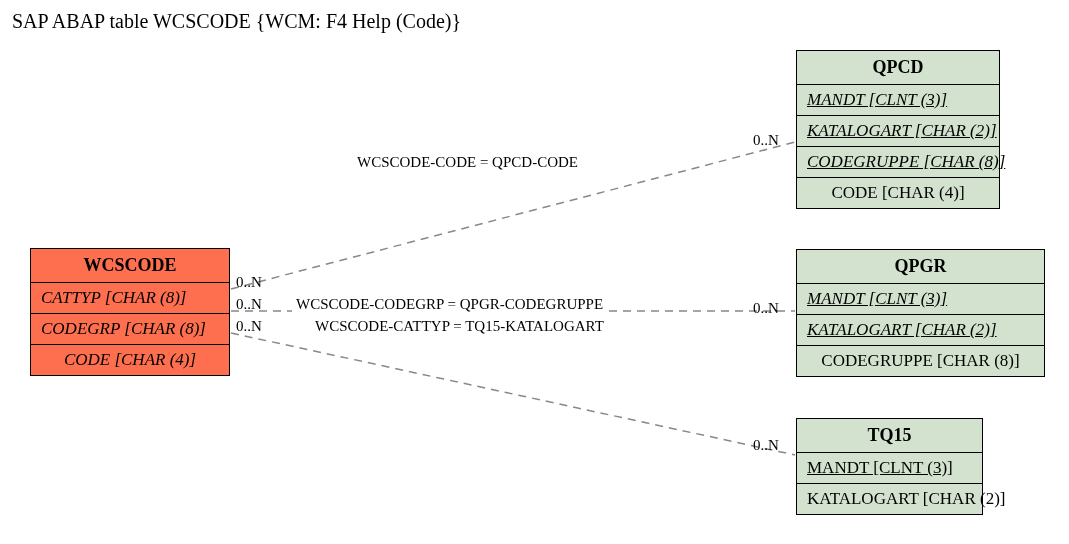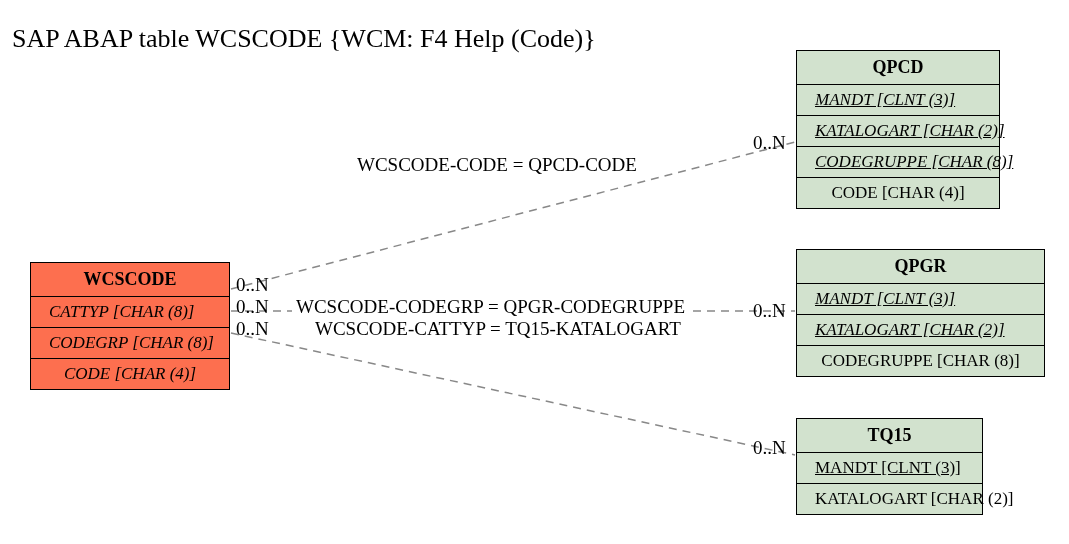--- a/index.html
+++ b/index.html
@@ -1,26 +1,26 @@
 <!DOCTYPE html>
 <html><head>
 <meta charset="utf-8">
 <style>
   * { box-sizing: border-box; }
   body { margin: 0; font-family: "Times New Roman", serif; background: #fff; width: 1069px; height: 544px; position: relative; }
-  .title { position: absolute; left: 12px; top: 24px; font-size: 26px; }
+  .title { position: absolute; left: 12px; top: 10px; font-size: 20px; }
   .entity { position: absolute; border: 1px solid #000; }
   .entity .hdr { text-align: center; font-weight: bold; font-size: 18px; padding: 6px 10px; border-bottom: 1px solid #000; white-space: nowrap; }
-  .entity .row { font-size: 17px; padding: 5px 18px; border-bottom: 1px solid #000; white-space: nowrap; }
+  .entity .row { font-size: 17px; padding: 5px 10px; border-bottom: 1px solid #000; white-space: nowrap; }
   .entity .row:last-child { border-bottom: none; text-align: center; }
   .ital { font-style: italic; }
   .und { text-decoration: underline; }
-  .orange { background: #fd6f4f; margin-top: 14px; }
+  .orange { background: #fd6f4f; }
   .green { background: #d2e2ce; }
-  .label { position: absolute; font-size: 19px; white-space: nowrap; }
+  .label { position: absolute; font-size: 15px; white-space: nowrap; }
   svg.lines { position: absolute; left: 0; top: 0; width: 1069px; height: 544px; z-index: 0; }
 </style>
 </head>
 <body>
 
 <svg class="lines">
   <line x1="231" y1="289" x2="795" y2="142" stroke="#888" stroke-width="1.5" stroke-dasharray="8 6"></line>
   <line x1="231" y1="311" x2="795" y2="311" stroke="#888" stroke-width="1.5" stroke-dasharray="8 6"></line>
   <line x1="231" y1="333" x2="795" y2="455" stroke="#888" stroke-width="1.5" stroke-dasharray="8 6"></line>
 </svg>

